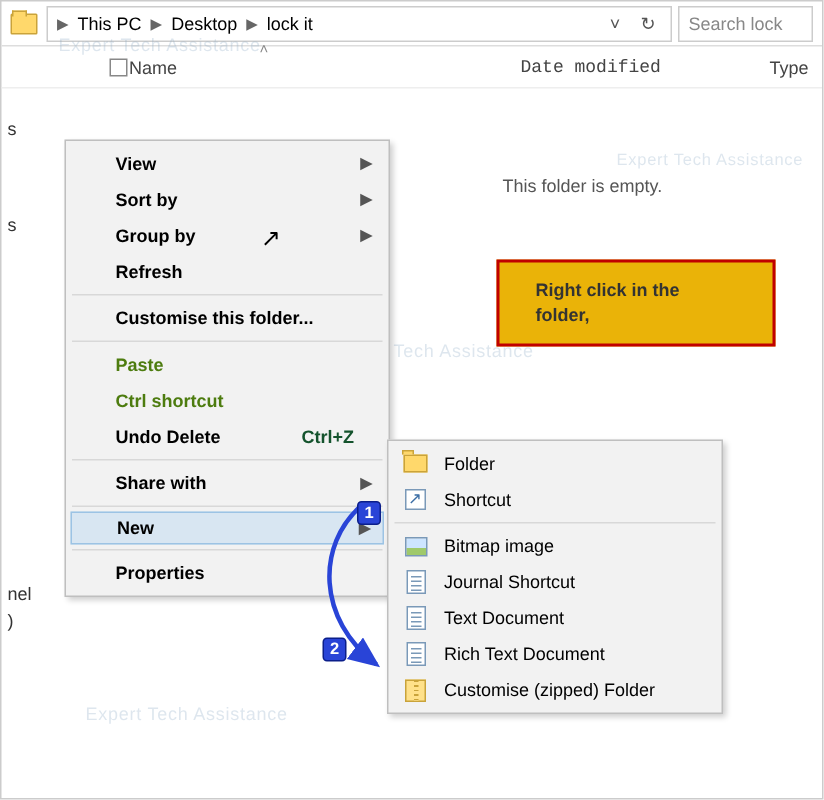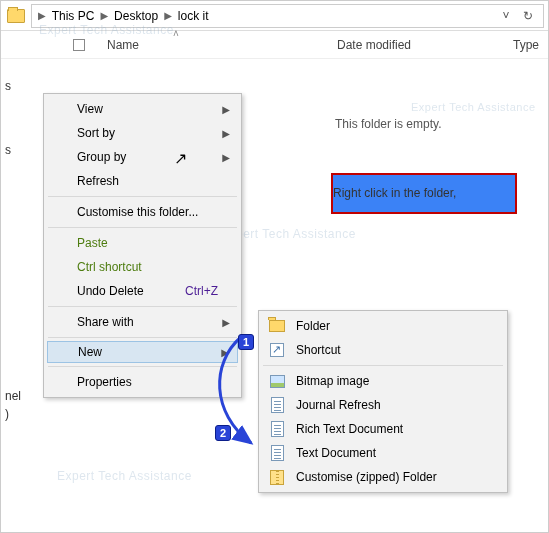--- a/index.html
+++ b/index.html
@@ -6,51 +6,51 @@
   body { margin: 0; width: 549px; height: 533px; background: #fff; position: relative; overflow: hidden; border:1px solid #ccc;}
   .addrbar { display:flex; align-items:center; height:30px; border-bottom:1px solid #ddd; }
   .folder-ico { width:18px; height:14px; margin:0 6px; background:#ffd86b; border:1px solid #caa33a; border-radius:1px; position:relative;}
   .folder-ico:before{content:"";position:absolute;top:-3px;left:0;width:8px;height:3px;background:#ffd86b;border:1px solid #caa33a;border-bottom:none;}
   .crumbs { display:flex; align-items:center; flex:1; height:24px; border:1px solid #ccc; margin-right:4px; padding:0 4px;}
   .crumb { padding:0 4px; }
   .chev { color:#666; padding:0 2px; font-size:10px;}
   .navbtn { width:22px; text-align:center; color:#555; cursor:default;}
   .search { width:90px; height:24px; border:1px solid #ccc; padding:0 6px; color:#888; margin-right:6px; display:flex; align-items:center;}
   .headrow { display:flex; align-items:center; height:28px; border-bottom:1px solid #eee; color:#444; position:relative;}
-  .col-name { margin-left:72px; display:flex; align-items:center; gap:22px;}
+  .col-name { margin-left:72px; display:flex; align-items:center; gap:1px;}
   .sortup { color:#888; font-size:10px;}
   .checkbox { width:12px; height:12px; border:1px solid #888;}
-  .col-date { position:absolute; left:336px;}
+  .col-date { position:absolute; left:346px;font-family:Liberation Mono, monospace;}
   .col-type { position:absolute; left:480px;margin-left:32px;}
   .empty { position:absolute; left:334px; top:116px; color:#555;}
   .ctxmenu { position:absolute; background:#f2f2f2; border:1px solid #bfbfbf; box-shadow:2px 2px 4px rgba(0,0,0,.2); padding:3px; }
   .ctxmenu .item { display:flex; align-items:center; height:24px; padding:0 30px 0 30px; position:relative; white-space:nowrap;}
   .ctxmenu .item.disabled { color:#4d7c0f;}
   .ctxmenu .item .arrow { position:absolute; right:8px; font-size:10px; color:#555;}
-  .ctxmenu .item .shortcut { position:absolute; right:20px; color:#4c1d95;}
+  .ctxmenu .item .shortcut { position:absolute; right:20px; color:#14532d;}
   .ctxmenu .sep { height:1px; background:#d8d8d8; margin:3px 1px;}
   .ctxmenu .item.highlight { background:#d8e6f2; border:1px solid #9cc3e4; height:22px;}
-  .menu1 { left:42px; top:92px; width:199px;}
-  .menu2 { left:257px; top:309px; width:250px;}
+  .menu1 { left:42px; top:92px; width:217px;font-weight:bold;}
+  .menu2 { left:257px; top:292px; width:224px;}
   .menu2 .item { padding-left:34px; padding-right:14px;}
   .iconcell { position:absolute; left:6px; width:18px; height:18px; display:flex; align-items:center; justify-content:center;}
   .ic-folder { width:16px; height:12px; background:#ffd86b; border:1px solid #caa33a;}
   .ic-folder:before{content:"";position:absolute;top:0px;left:0;width:6px;height:2px;background:#ffd86b;border:1px solid #caa33a;border-bottom:none;}
   .ic-page { width:13px; height:16px; background:#fff; border:1px solid #7a99b8; position:relative;}
   .ic-page:after{content:"";position:absolute;top:3px;left:2px;right:2px;height:1px;background:#7a99b8;box-shadow:0 3px 0 #7a99b8,0 6px 0 #7a99b8,0 9px 0 #7a99b8;}
   .ic-zip { width:14px;height:15px;background:#ffe18a;border:1px solid #c9a33a;position:relative;}
   .ic-zip:after{content:"";position:absolute;left:5px;top:0;width:3px;height:100%;background:repeating-linear-gradient(#c9a33a 0 1px,#ffe18a 1px 3px);}
   .ic-short { width:14px;height:14px;border:1px solid #7a99b8;background:#fff;position:relative;}
   .ic-short:after{content:"↗";position:absolute;left:1px;top:-1px;color:#3b6ea5;font-size:11px;}
   .ic-img { width:15px;height:13px;border:1px solid #7a99b8;background:linear-gradient(#cde5ff 60%,#9fc96b 60%);}
   .ic-contact { width:14px;height:14px;border:1px solid #7a99b8;background:#fff;}
   .badge { position:absolute; width:16px; height:16px; background:#2944d7; color:#fff; border:1px solid #0b1e8a; border-radius:3px; display:flex; align-items:center; justify-content:center; font-weight:bold; font-size:11px;}
   .badge1 { left:237px; top:333px;}
   .badge2 { left:214px; top:424px;}
-  .tip { position:absolute; left:330px; top:172px; width:186px; background:#3b82f6; border:2px solid #c00000; padding:10px 0; font-weight:normal; color:#333; font-size:12px; line-height:1.4;}
+  .tip { position:absolute; left:330px; top:172px; width:186px; background:#eab308; border:2px solid #c00000; padding:10px 24px; font-weight:bold; color:#333; font-size:12px; line-height:1.4;}
   .cursor { position:absolute; left:173px; top:148px; font-size:16px; color:#000; transform:scaleX(-1);}
   .wm { position:absolute; color:#8aa9c4; opacity:.28; font-weight:normal; letter-spacing:.5px; pointer-events:none;}
   svg.arrowline{position:absolute;left:190px;top:322px;overflow:visible;pointer-events:none;}
   .leftedge { position:absolute; left:0; top:60px; bottom:0; width:30px; color:#333; }
   .leftedge div{ padding:2px 0 2px 4px;}
 </style>
 </head>
 <body>
 
 <div class="wm" style="left:38px; top:22px; font-size:12px;">Expert Tech Assistance</div>
@@ -64,20 +64,21 @@
     <span class="chev">▶</span>
     <span class="crumb">This PC</span>
     <span class="chev">▶</span>
     <span class="crumb">Desktop</span>
     <span class="chev">▶</span>
     <span class="crumb">lock it</span>
     <span style="flex:1"></span>
     <span class="navbtn">˅</span>
     <span class="navbtn">↻</span>
   </div>
+  <div class="search">Search lock</div>
 </div>
 
 <div class="headrow">
   <div class="col-name">
     <div class="checkbox"></div>
     <span>Name</span>
   </div>
   <span class="sortup" style="position:absolute;left:172px;top:-3px;">˄</span>
   <span class="col-date">Date modified</span>
   <span class="col-type">Type</span>
@@ -156,33 +157,33 @@
   <div class="item">
       <span class="iconcell">
         <span class="ic-img"></span>
       </span>
       <span>Bitmap image</span>
     </div>
   <div class="item">
       <span class="iconcell">
         <span class="ic-page"></span>
       </span>
-      <span>Journal Refresh</span>
+      <span>Journal Shortcut</span>
     </div>
   <div class="item">
       <span class="iconcell">
         <span class="ic-page"></span>
       </span>
+      <span>Text Document</span>
+    </div>
+  <div class="item">
+      <span class="iconcell">
+        <span class="ic-page"></span>
+      </span>
       <span>Rich Text Document</span>
-    </div>
-  <div class="item">
-      <span class="iconcell">
-        <span class="ic-page"></span>
-      </span>
-      <span>Text Document</span>
     </div>
   <div class="item">
       <span class="iconcell">
         <span class="ic-zip"></span>
       </span>
       <span>Customise (zipped) Folder</span>
     </div>
 </div>
 
 <svg class="arrowline" width="80" height="140">

